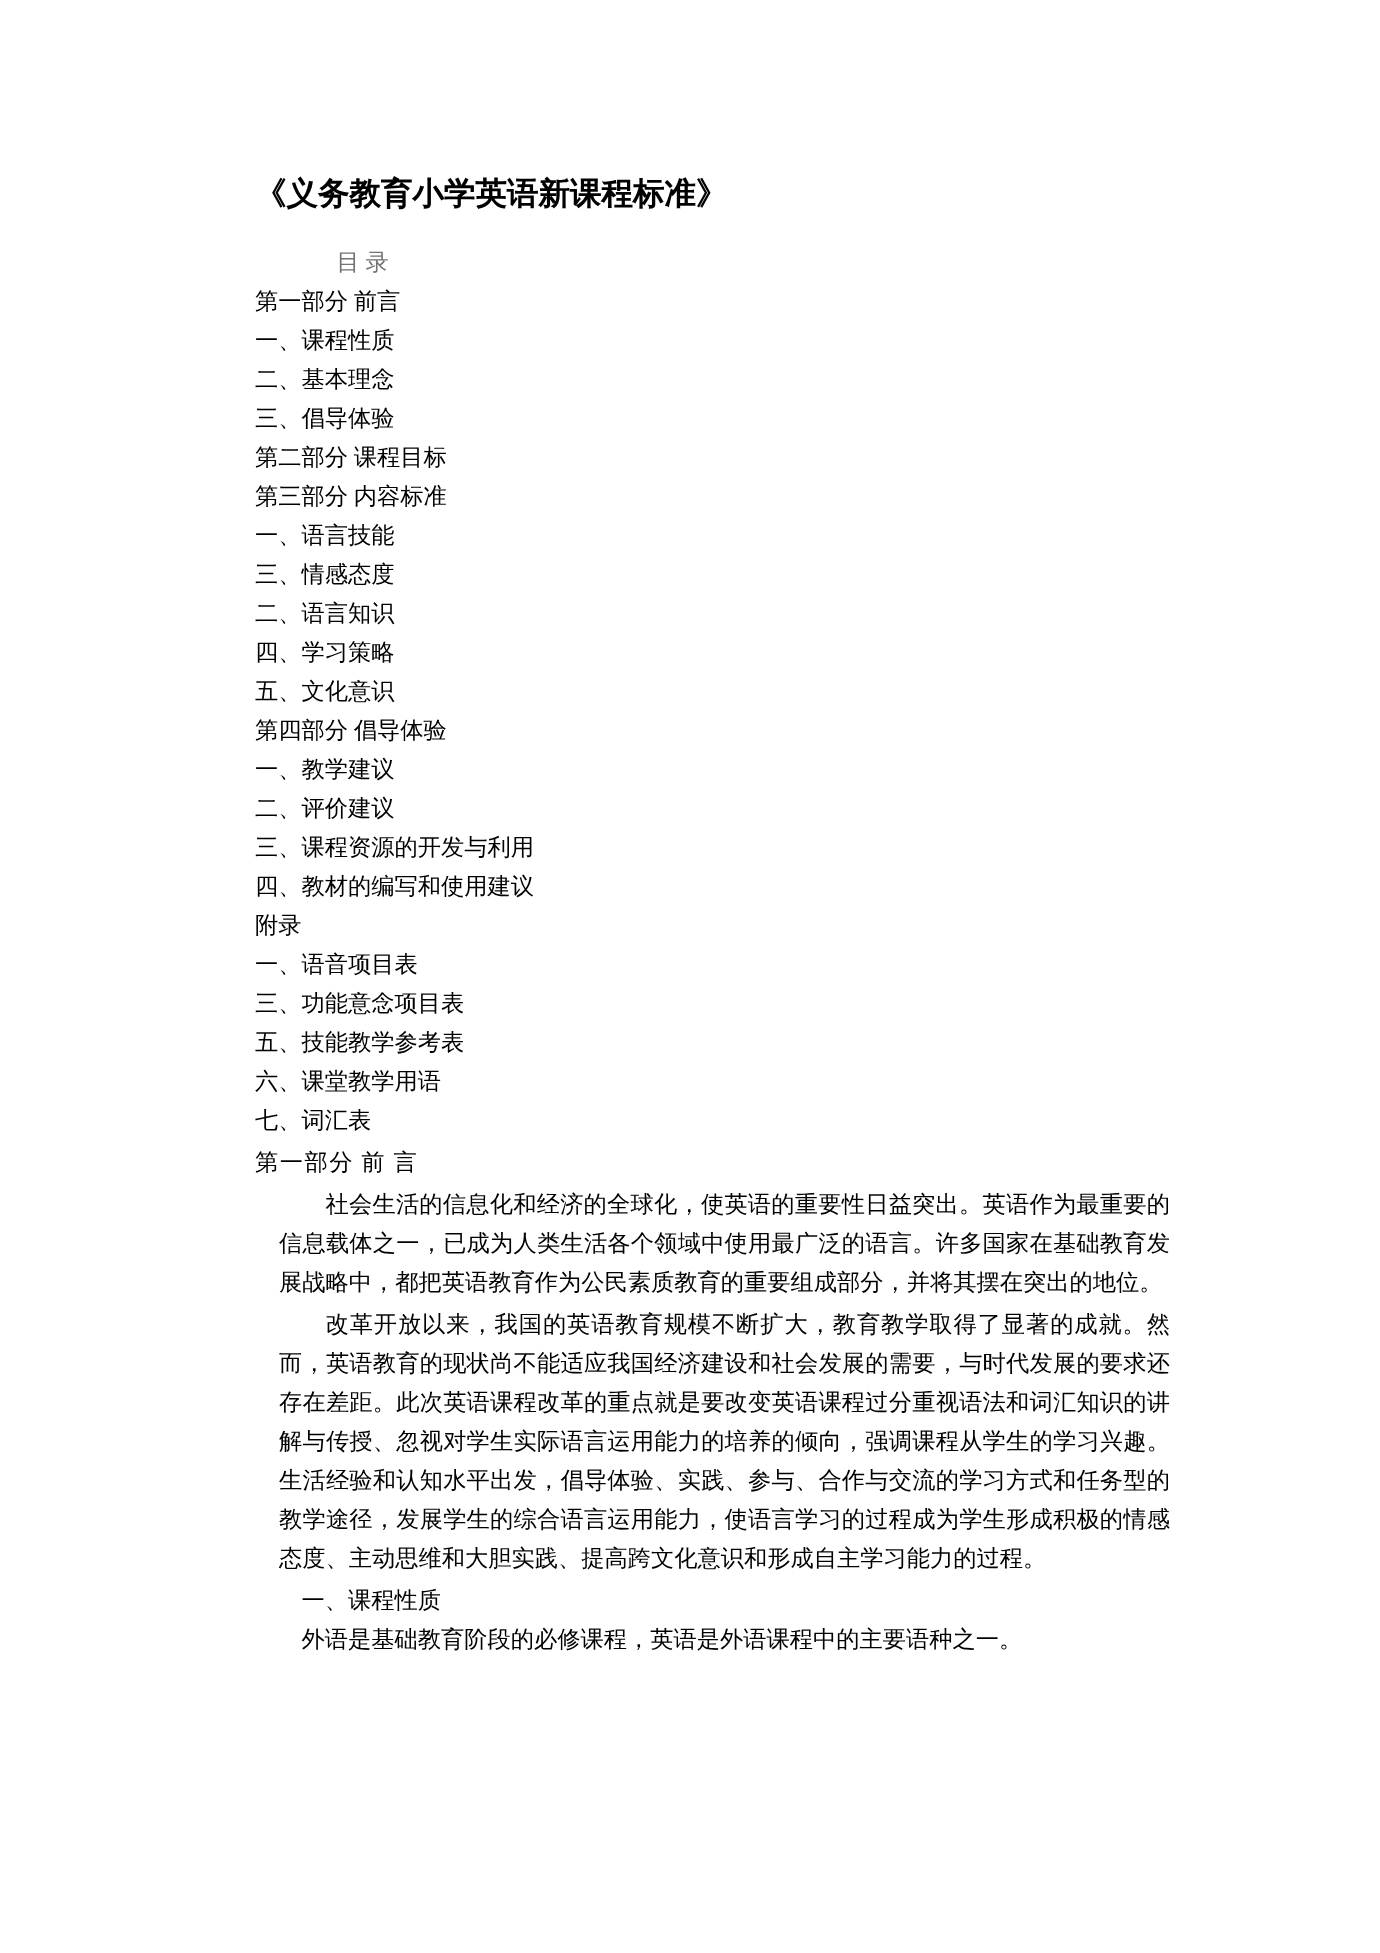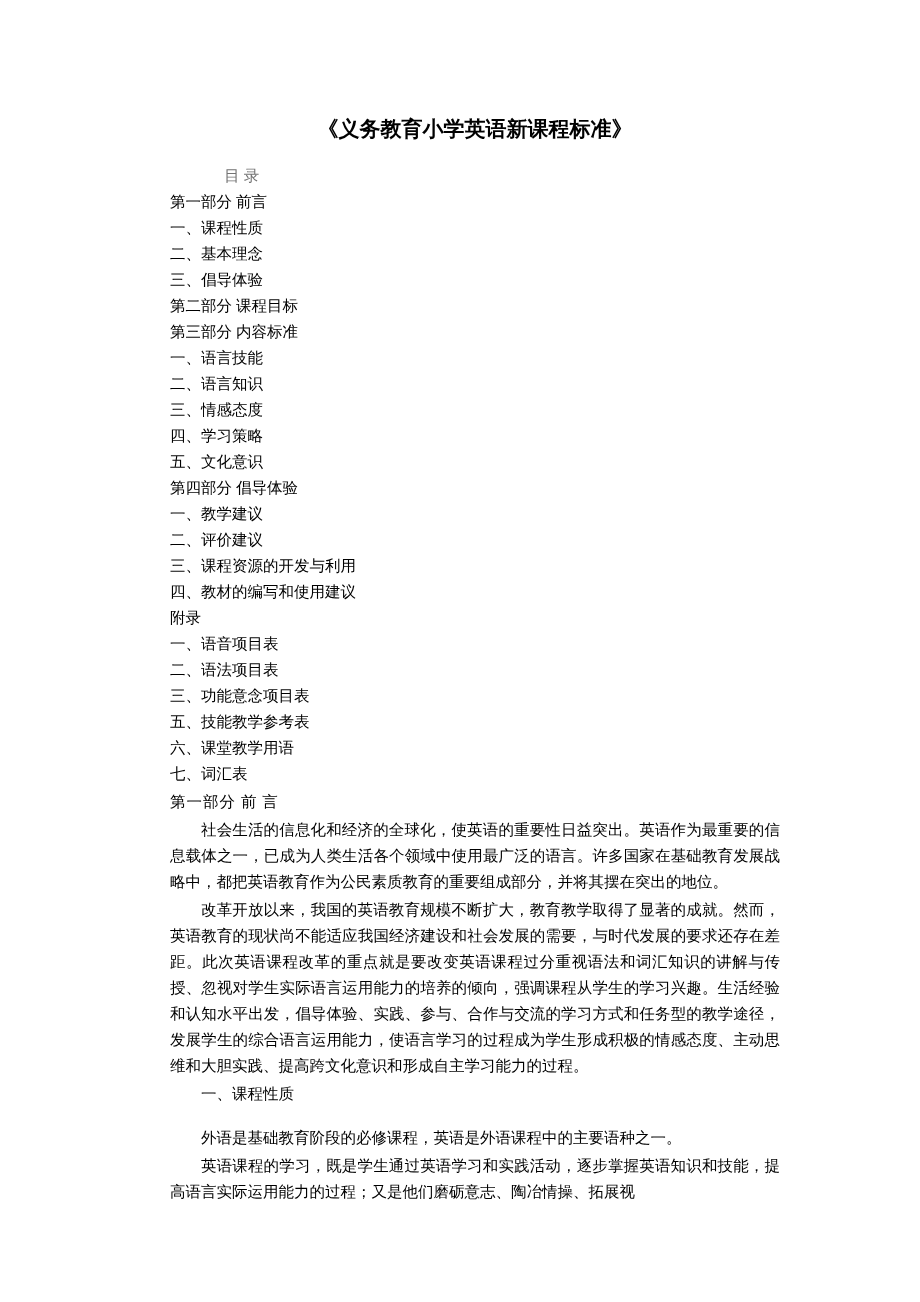--- a/index.html
+++ b/index.html
@@ -11,21 +11,21 @@
   }
   .page {
     width: 920px;
     padding: 115px 140px 100px 170px;
     box-sizing: border-box;
   }
   .title {
     font-family: "SimHei", "黑体", sans-serif;
     font-size: 21px;
     font-weight: bold;
-    text-align: center;
+    text-align: left;
     color: #000;
     margin-bottom: 20px;
   }
   .toc-heading {
     font-size: 15.5px;
     line-height: 26px;
     color: #737373;
     text-indent: 3.5em;
   }
   .toc-line {
@@ -41,28 +41,29 @@
     margin-top: 2px;
     letter-spacing: 1px;
   }
   .para {
     font-size: 15.5px;
     line-height: 26px;
     color: #000;
     text-align: justify;
     text-indent: 2em;
     margin-top: 2px;
+    margin-left: 16px;
   }
   .para-noindent {
     font-size: 15.5px;
     line-height: 26px;
     color: #000;
     text-align: justify;
     text-indent: 2em;
-    margin-top: 18px;
+    margin-top: 0;
   }
   .sub-heading {
     font-size: 15.5px;
     line-height: 26px;
     color: #000;
     text-indent: 2em;
     margin-top: 2px;
   }
 </style>
 </head>
@@ -74,40 +75,38 @@
 
   <div class="toc-heading">目 录</div>
 
   <div class="toc-line">第一部分 前言</div>
   <div class="toc-line">一、课程性质</div>
   <div class="toc-line">二、基本理念</div>
   <div class="toc-line">三、倡导体验</div>
   <div class="toc-line">第二部分 课程目标</div>
   <div class="toc-line">第三部分 内容标准</div>
   <div class="toc-line">一、语言技能</div>
+  <div class="toc-line">三、情感态度</div>
   <div class="toc-line">二、语言知识</div>
-  <div class="toc-line">三、情感态度</div>
   <div class="toc-line">四、学习策略</div>
   <div class="toc-line">五、文化意识</div>
   <div class="toc-line">第四部分 倡导体验</div>
   <div class="toc-line">一、教学建议</div>
   <div class="toc-line">二、评价建议</div>
   <div class="toc-line">三、课程资源的开发与利用</div>
   <div class="toc-line">四、教材的编写和使用建议</div>
   <div class="toc-line">附录</div>
   <div class="toc-line">一、语音项目表</div>
-  <div class="toc-line">二、语法项目表</div>
   <div class="toc-line">三、功能意念项目表</div>
   <div class="toc-line">五、技能教学参考表</div>
   <div class="toc-line">六、课堂教学用语</div>
   <div class="toc-line">七、词汇表</div>
 
   <div class="section-header">第一部分 前 言</div>
 
   <div class="para">社会生活的信息化和经济的全球化，使英语的重要性日益突出。英语作为最重要的信息载体之一，已成为人类生活各个领域中使用最广泛的语言。许多国家在基础教育发展战略中，都把英语教育作为公民素质教育的重要组成部分，并将其摆在突出的地位。</div>
   <div class="para">改革开放以来，我国的英语教育规模不断扩大，教育教学取得了显著的成就。然而，英语教育的现状尚不能适应我国经济建设和社会发展的需要，与时代发展的要求还存在差距。此次英语课程改革的重点就是要改变英语课程过分重视语法和词汇知识的讲解与传授、忽视对学生实际语言运用能力的培养的倾向，强调课程从学生的学习兴趣。生活经验和认知水平出发，倡导体验、实践、参与、合作与交流的学习方式和任务型的教学途径，发展学生的综合语言运用能力，使语言学习的过程成为学生形成积极的情感态度、主动思维和大胆实践、提高跨文化意识和形成自主学习能力的过程。</div>
 
   <div class="sub-heading">一、课程性质</div>
 
   <div class="para-noindent">外语是基础教育阶段的必修课程，英语是外语课程中的主要语种之一。</div>
-  <div class="para">英语课程的学习，既是学生通过英语学习和实践活动，逐步掌握英语知识和技能，提高语言实际运用能力的过程；又是他们磨砺意志、陶冶情操、拓展视</div>
 
 </div>
 
 </body></html>

